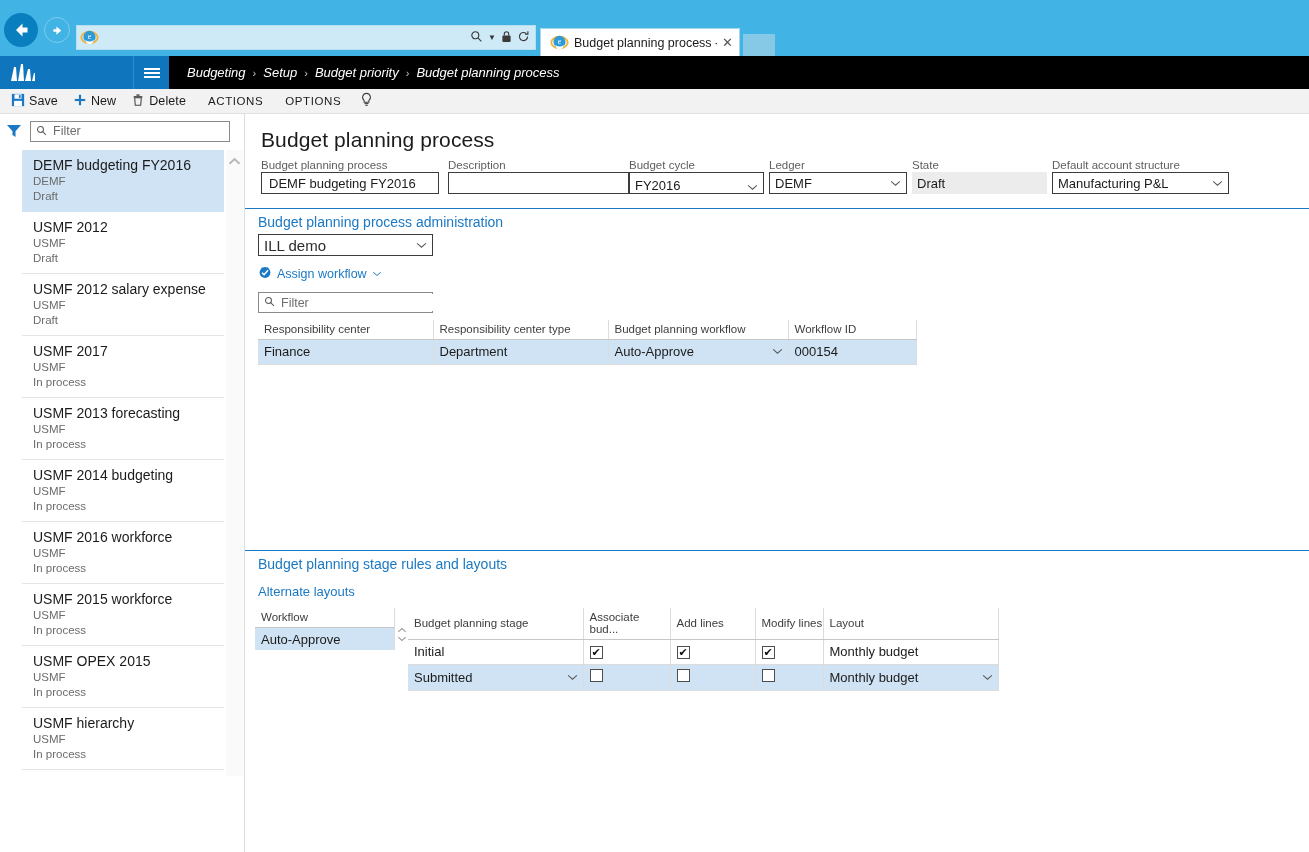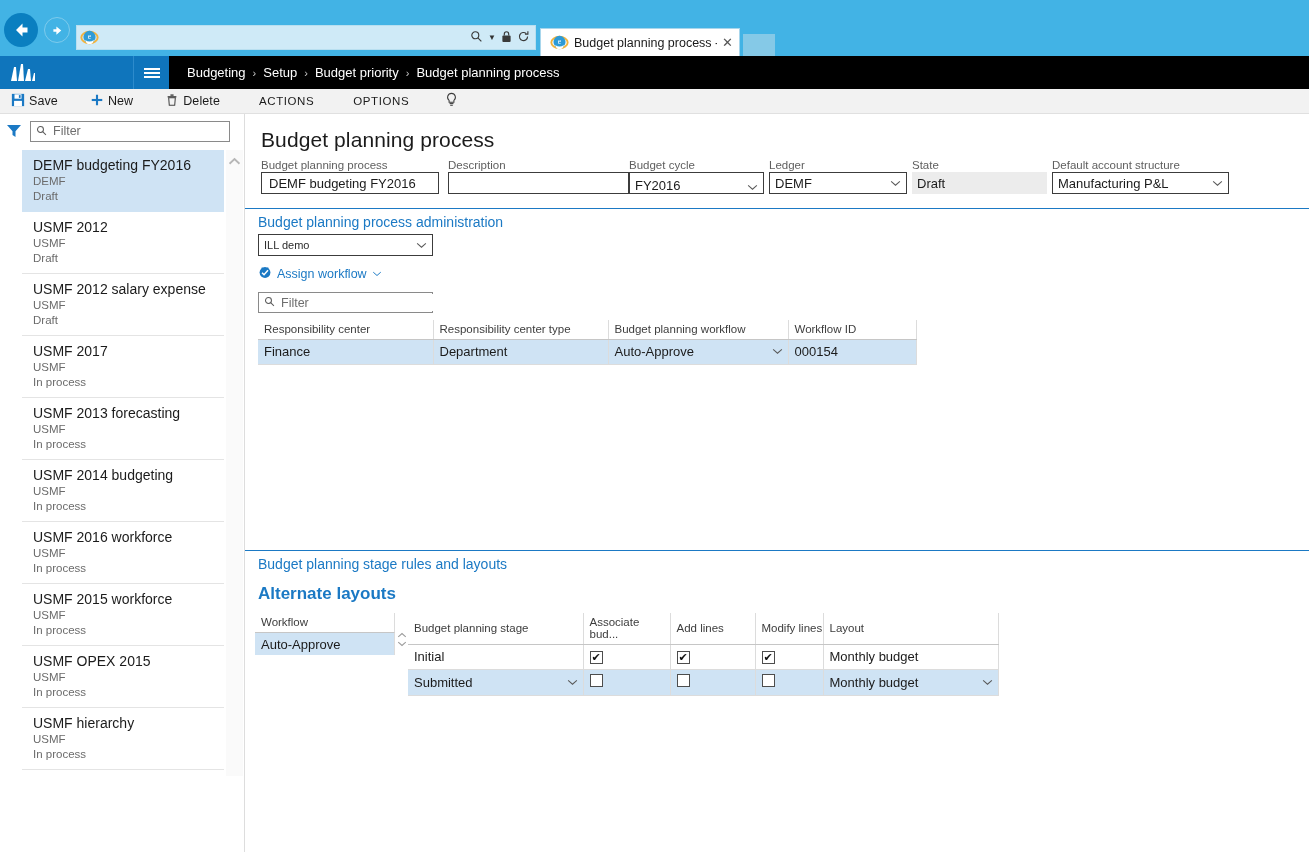--- a/index.html
+++ b/index.html
@@ -86,28 +86,28 @@
   #hamburger-wrap{
     width:36px;height:33px;background:#0f75bc;
     display:flex;align-items:center;justify-content:center;cursor:pointer;
     border-left:1px solid #2d8bcc;
   }
   #hamburger-wrap .bar{ display:block;width:16px;height:2px;background:#fff;margin:2px 0;}
   #breadcrumb{
     display:flex;align-items:center;gap:7px;padding-left:18px;
     color:#fff; font-size:13px;
   }
-  #breadcrumb .crumb{cursor:pointer;}
+  #breadcrumb .crumb{cursor:pointer;font-style:italic;}
   #breadcrumb .sep{color:#c9c9c9;font-size:11px;}
 
   
   #command-bar{
     position:absolute;left:0;top:89px;width:1309px;height:25px;
     background:#f2f2f2; border-bottom:1px solid #e0e0e0;
-    display:flex; align-items:center; padding-left:7px; gap:17px;
+    display:flex; align-items:center; padding-left:7px; gap:0px;
   }
   .cmd{
     display:flex;align-items:center;gap:4px;height:25px;padding:0 11px 0 4px;
     cursor:pointer;font-size:12.5px;color:#1b1b1b;
   }
   .cmd-txt{letter-spacing:.1px;}
   .cmd-caps{font-size:11.5px;letter-spacing:.6px;padding:0 11px;}
 
   
   #left-panel{
@@ -179,21 +179,21 @@
     border-top:1px solid #1b79c4;
     padding:5px 0 4px 13px;
     font-size:14px;color:#1b79c4;cursor:pointer;
   }
 
   
   #admin-body{position:relative;margin-left:13px;}
   #org-hier-label{font-size:11.5px;color:#5f5f5f;}
   #org-hier-box{
     width:175px;height:22px;border:1px solid #3c3c3c;background:#fff;
-    display:flex;align-items:center;padding:0 5px;font-size:11px;
+    display:flex;align-items:center;padding:0 5px;font-size:15px;
   }
   #assign-wf{
     display:flex;align-items:center;gap:5px;margin-top:9px;
     color:#1b79c4;font-size:12.5px;cursor:pointer;width:fit-content;
   }
   #grid-filter{
     margin-top:10px;width:175px;height:21px;border:1px solid #8a8a8a;
     display:flex;align-items:center;padding-left:5px;gap:4px;background:#fff;
   }
   #grid-filter .mag{color:#555;font-size:11px;}
@@ -214,23 +214,22 @@
     border-right:1px solid #dcdcdc;border-bottom:1px solid #dcdcdc;
     height:21px;
   }
   tr.row-sel td{background:#cfe3f4;}
   td.cell-link{color:#1b79c4;}
   .cell-flex{display:flex;align-items:center;width:100%;}
 
   
   #stage-section{position:absolute;left:0;top:436px;width:1064px;}
   #alt-layouts{
-    color:#1b79c4;font-size:17px;margin:8px 0 0 13px;cursor:pointer;
+    color:#1b79c4;font-size:13px;margin:8px 0 0 13px;cursor:pointer;
     width:fit-content;
-    font-weight:bold;
   }
   #stage-grids{position:relative;margin:9px 0 0 10px;display:flex;}
   #wf-grid{width:140px;}
   #wf-grid .wfh{
     font-size:11.5px;color:#3d3d3d;padding:3px 0 4px 6px;
     border-bottom:1px solid #c6c6c6;border-right:1px solid #dcdcdc;
   }
   #wf-grid .wfc{
     font-size:13px;color:#1b1b1b;padding:4px 0 5px 6px;background:#cfe3f4;
     height:22px;border-right:1px solid #dcdcdc;

